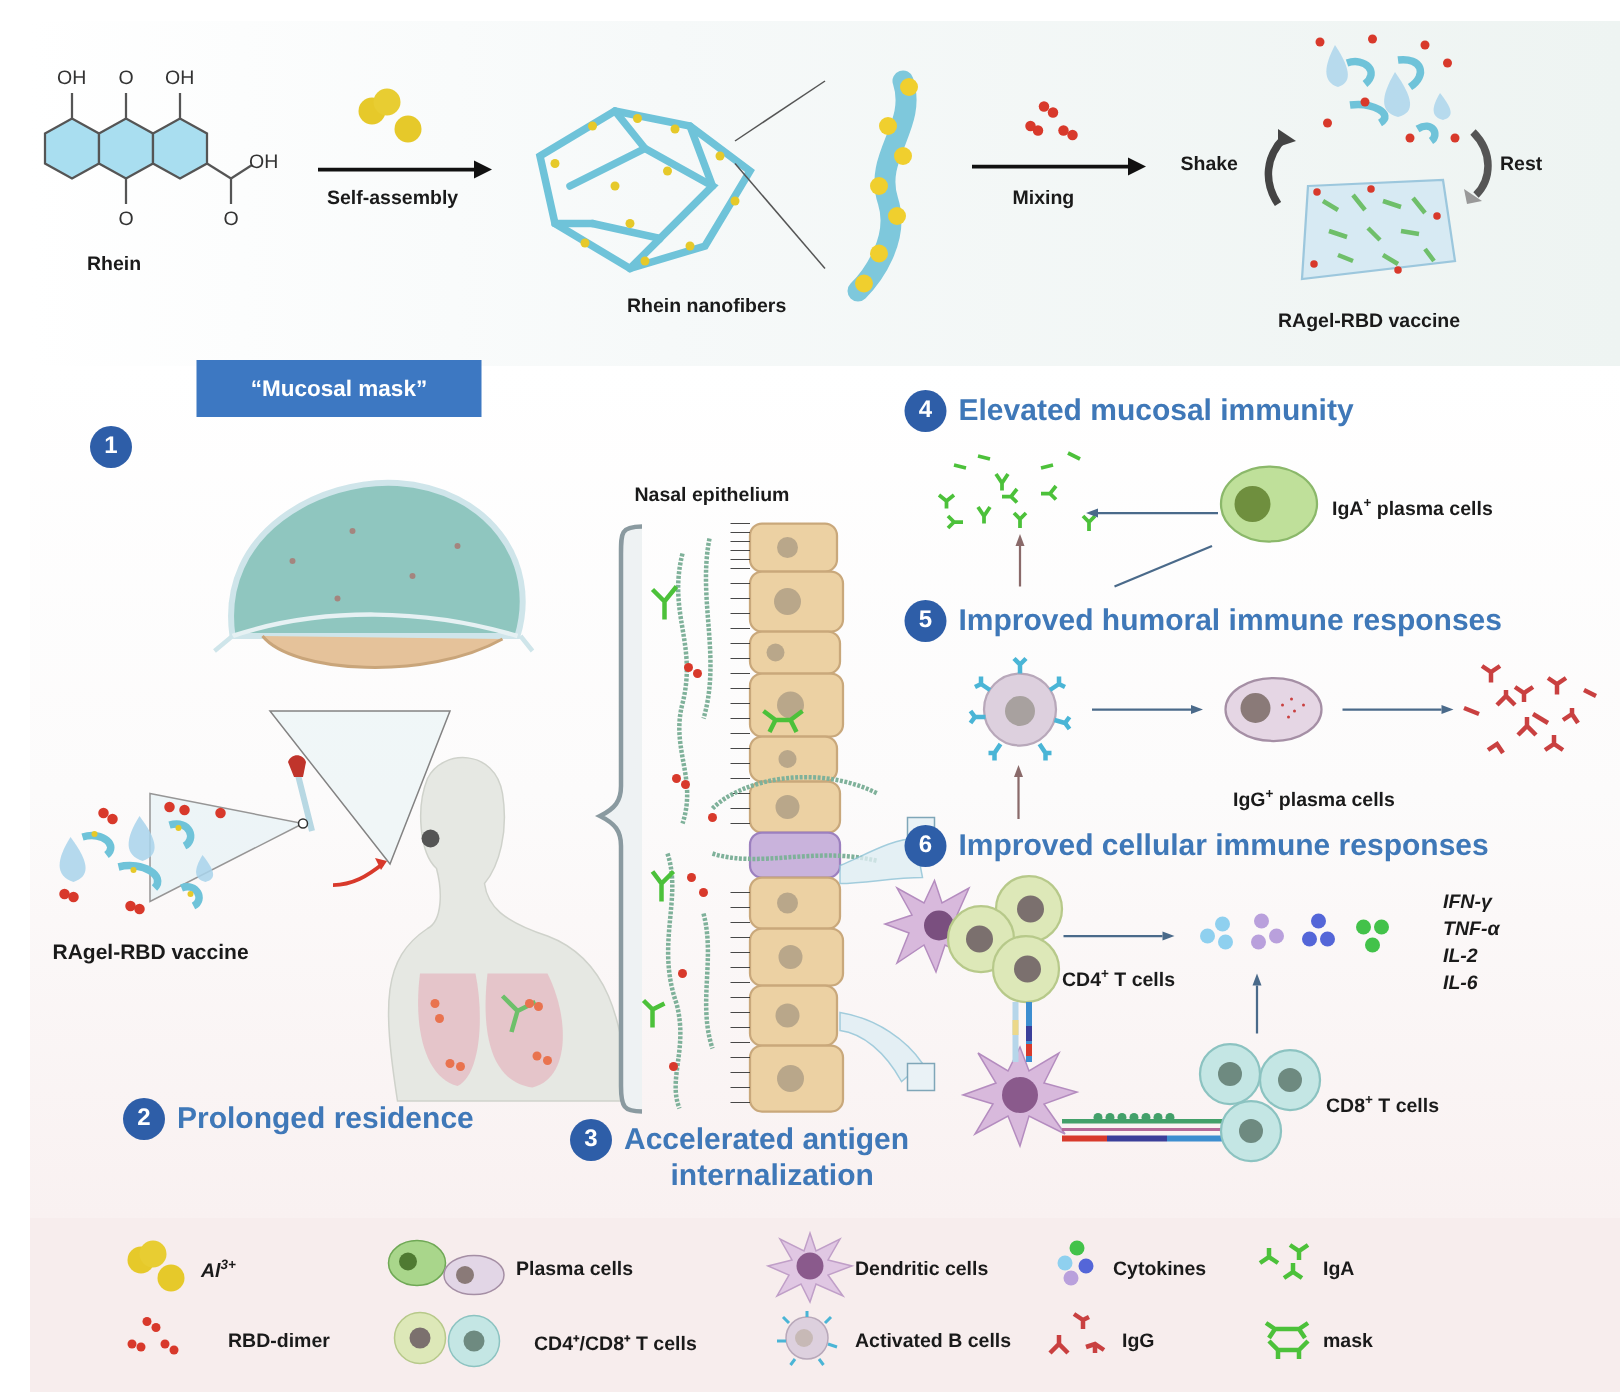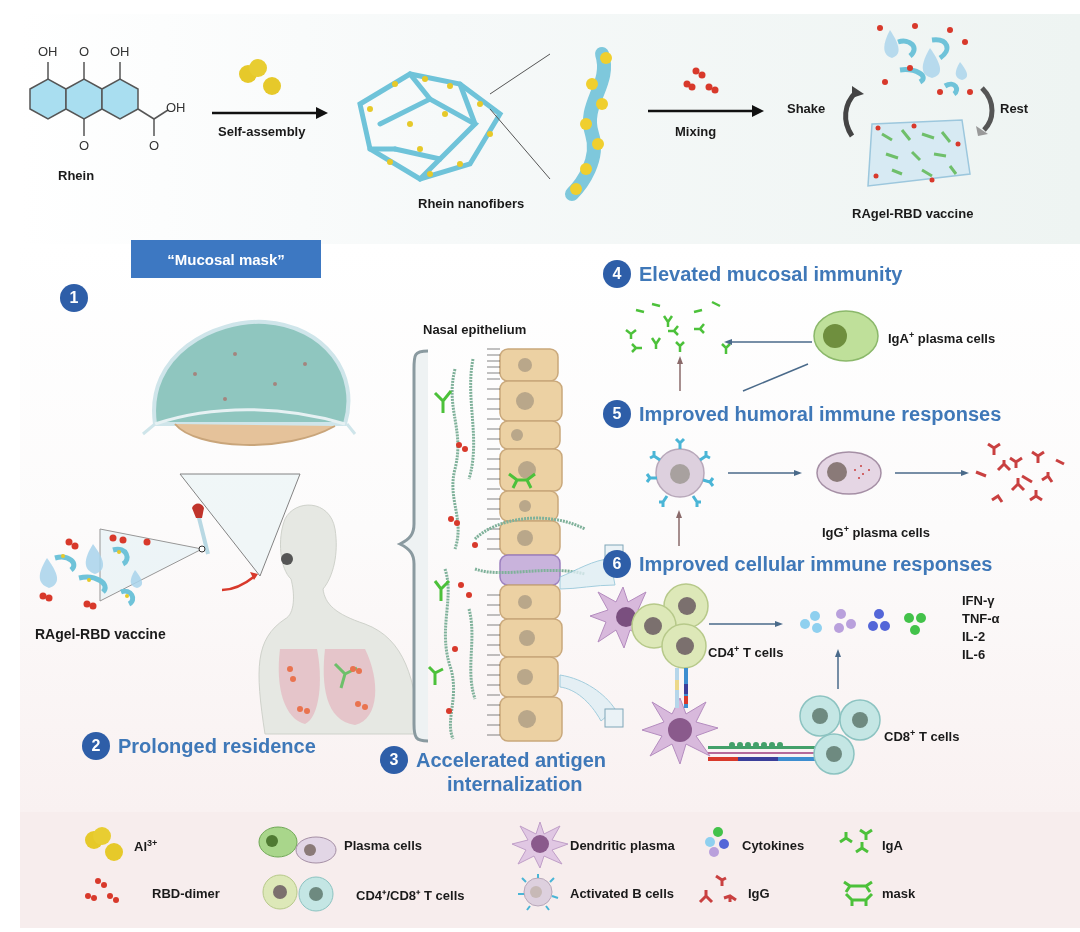--- a/index.html
+++ b/index.html
@@ -467,21 +467,21 @@
         <circle cx="82" cy="6" r="5"></circle>
         <circle cx="76" cy="18" r="5"></circle>
         <circle cx="88" cy="18" r="5"></circle>
       </g>
     <g fill="#43c24a">
         <circle cx="112" cy="10" r="5"></circle>
         <circle cx="124" cy="10" r="5"></circle>
         <circle cx="118" cy="22" r="5"></circle>
       </g>
   </svg>
-  <div class="lbl lbl-sm" style="left:962px;top:588px;line-height:18px;">
+  <div class="lbl lbl-sm" style="left:962px;top:588px;line-height:18px;font-style:italic;">
     <div>IFN-γ</div>
     <div>TNF-α</div>
     <div>IL-2</div>
     <div>IL-6</div>
   </div>
   <svg style="left:834px;top:645px;" width="8" height="40">
     <line x1="4" y1="40" x2="4" y2="8" stroke="#4a6a8a" stroke-width="1.5"></line>
       <polygon points="1,8 4,0 7,8" fill="#4a6a8a"></polygon>
   </svg>
 
@@ -524,21 +524,21 @@
   </svg>
   <div class="lbl lbl-sm" style="left:884px;top:724px;">
     <span>CD8</span><sup>+</sup><span> T cells</span>
   </div>
 
   <svg style="left:82px;top:822px;" width="46" height="36">
     <circle cx="12" cy="14" r="9" fill="#e6c92a"></circle>
       <circle cx="20" cy="10" r="9" fill="#e8cd32"></circle>
       <circle cx="32" cy="26" r="9" fill="#e6c92a"></circle>
   </svg>
-  <div class="lbl lbl-sm" style="left:134px;top:834px;">
+  <div class="lbl lbl-sm" style="left:134px;top:834px;font-style:italic;">
     <span>Al</span><sup>3+</sup>
   </div>
 
   <svg style="left:84px;top:872px;" width="40" height="30">
     <g fill="#d8392b">
         <circle cx="14" cy="5" r="3"></circle>
         <circle cx="20" cy="9" r="3"></circle>
         <circle cx="4" cy="20" r="3"></circle>
         <circle cx="10" cy="22" r="3"></circle>
         <circle cx="26" cy="20" r="3"></circle>
@@ -560,21 +560,21 @@
       <circle cx="18" cy="20" r="7" fill="#7b706e"></circle>
     <circle cx="54" cy="22" r="17" fill="#c4e6e4" stroke="#8cc3c1"></circle>
       <circle cx="54" cy="22" r="7" fill="#6e8a80"></circle>
   </svg>
   <div class="lbl lbl-sm" style="left:344px;top:882px;margin-left:12px;">CD4⁺/CD8⁺ T cells</div>
 
   <svg style="left:512px;top:816px;" width="56" height="48">
     <path d="M28,2 L32,14 L48,6 L40,20 L56,24 L40,30 L50,44 L32,36 L28,48 L22,36 L6,44 L14,30 L0,24 L16,20 L8,6 L24,14 Z" fill="#e0c7e3" stroke="#c09fc8"></path>
     <circle cx="28" cy="24" r="9" fill="#8a5a8c"></circle>
   </svg>
-  <div class="lbl lbl-sm" style="left:570px;top:834px;">Dendritic plasma</div>
+  <div class="lbl lbl-sm" style="left:570px;top:834px;">Dendritic cells</div>
 
   <svg style="left:516px;top:868px;" width="46" height="40">
     <circle cx="22" cy="20" r="14" fill="#ddd0de" stroke="#b8a8ba"></circle>
       <circle cx="20" cy="20" r="6" fill="#c7b9b6"></circle>
     <g stroke="#4ab5d6" stroke-width="2" fill="none">
         <path d="M22,6 l0,-4 M10,10 l-4,-4 M34,10 l4,-4 M8,22 l-6,0 M36,24 l6,2 M14,34 l-3,4 M30,34 l3,4"></path>
       </g>
   </svg>
   <div class="lbl lbl-sm" style="left:570px;top:882px;">Activated B cells</div>
 

